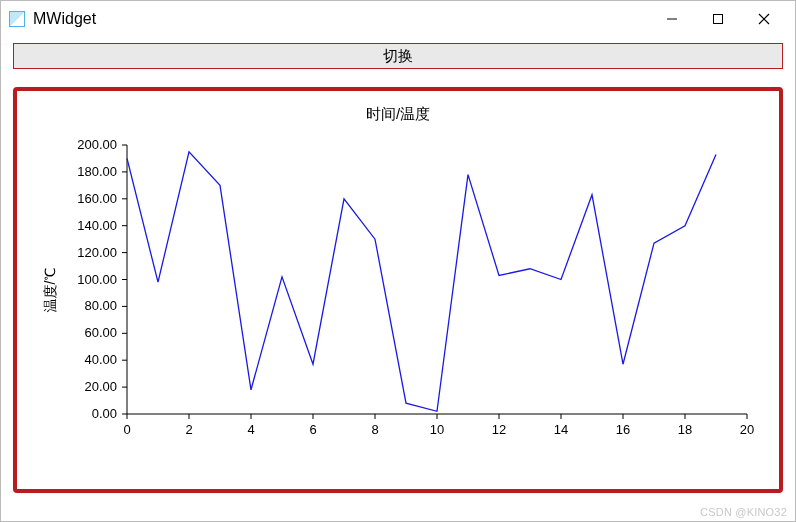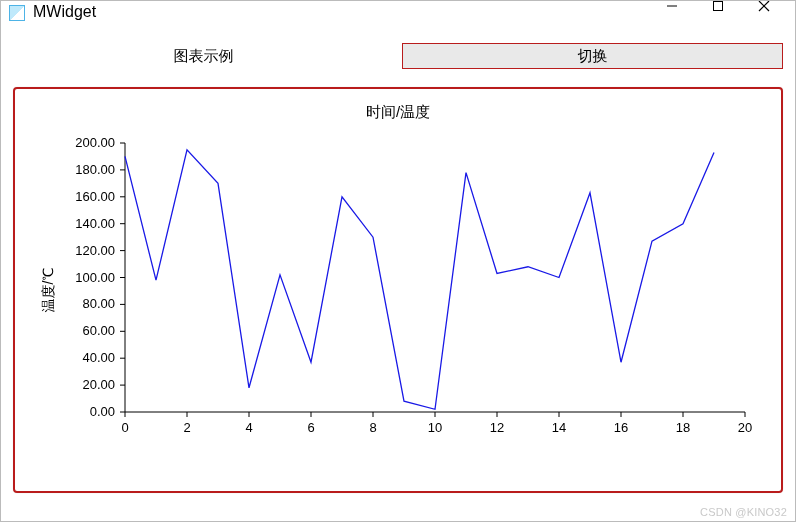--- a/index.html
+++ b/index.html
@@ -9,21 +9,21 @@
     height: 522px;
     font-family: "Microsoft YaHei", "SimSun", Arial, sans-serif;
     font-size: 14px;
     background: #fff;
     position: relative;
     border: 1px solid #bbb;
   }
   .titlebar {
     height: 36px;
     display: flex;
-    align-items: flex-end;
+    align-items: center;
     padding: 16px 8px;
     color: #000;
   }
   .titlebar .app-icon {
     width: 16px; height: 16px;
     border: 1px solid #4db3e6;
     background: linear-gradient(135deg, #bfe9fb 50%, #fff 50%);
     margin-right: 8px;
   }
   .titlebar .title { flex: 0 0 auto; font-size: 16px; }
@@ -49,21 +49,21 @@
   .toolbar .switch-btn {
     flex: 1 1 50%;
     background: #e9e9e9;
     border: 1px solid #b91c1c;
     display: flex; align-items: center; justify-content: center;
     font-size: 15px;
     cursor: pointer;
   }
   .chart-outer {
     margin: 12px;
-    border: 2px solid #b91c1c;
+    border: 4px solid #b91c1c;
     border-radius: 4px;
     background: #fff;
     height: 406px;
     position: relative;
     box-shadow: 0 0 0 1px rgba(0,0,0,0.02);
   }
   .chart-title {
     text-align: center;
     font-size: 15px;
     padding-top: 14px;
@@ -123,21 +123,20 @@
   </div>
   <div class="win-btn">
     <svg width="12" height="12">
         <line x1="1" y1="1" x2="11" y2="11" stroke="#000" stroke-width="1.2"></line>
         <line x1="11" y1="1" x2="1" y2="11" stroke="#000" stroke-width="1.2"></line>
       </svg>
   </div>
 </div>
 
 <div class="toolbar">
-  <div class="label-box">图表示例</div>
   <div class="switch-btn">切换</div>
 </div>
 
 <div class="chart-outer">
   <div class="chart-title">时间/温度</div>
   <div class="ylabel">温度/℃</div>
   <div class="plot">
     <svg id="chart-svg" width="630" height="305">
         <line x1="0" y1="275" x2="620" y2="275" class="axis-line"></line>
         <line x1="0" y1="275" x2="0" y2="6" class="axis-line"></line>

